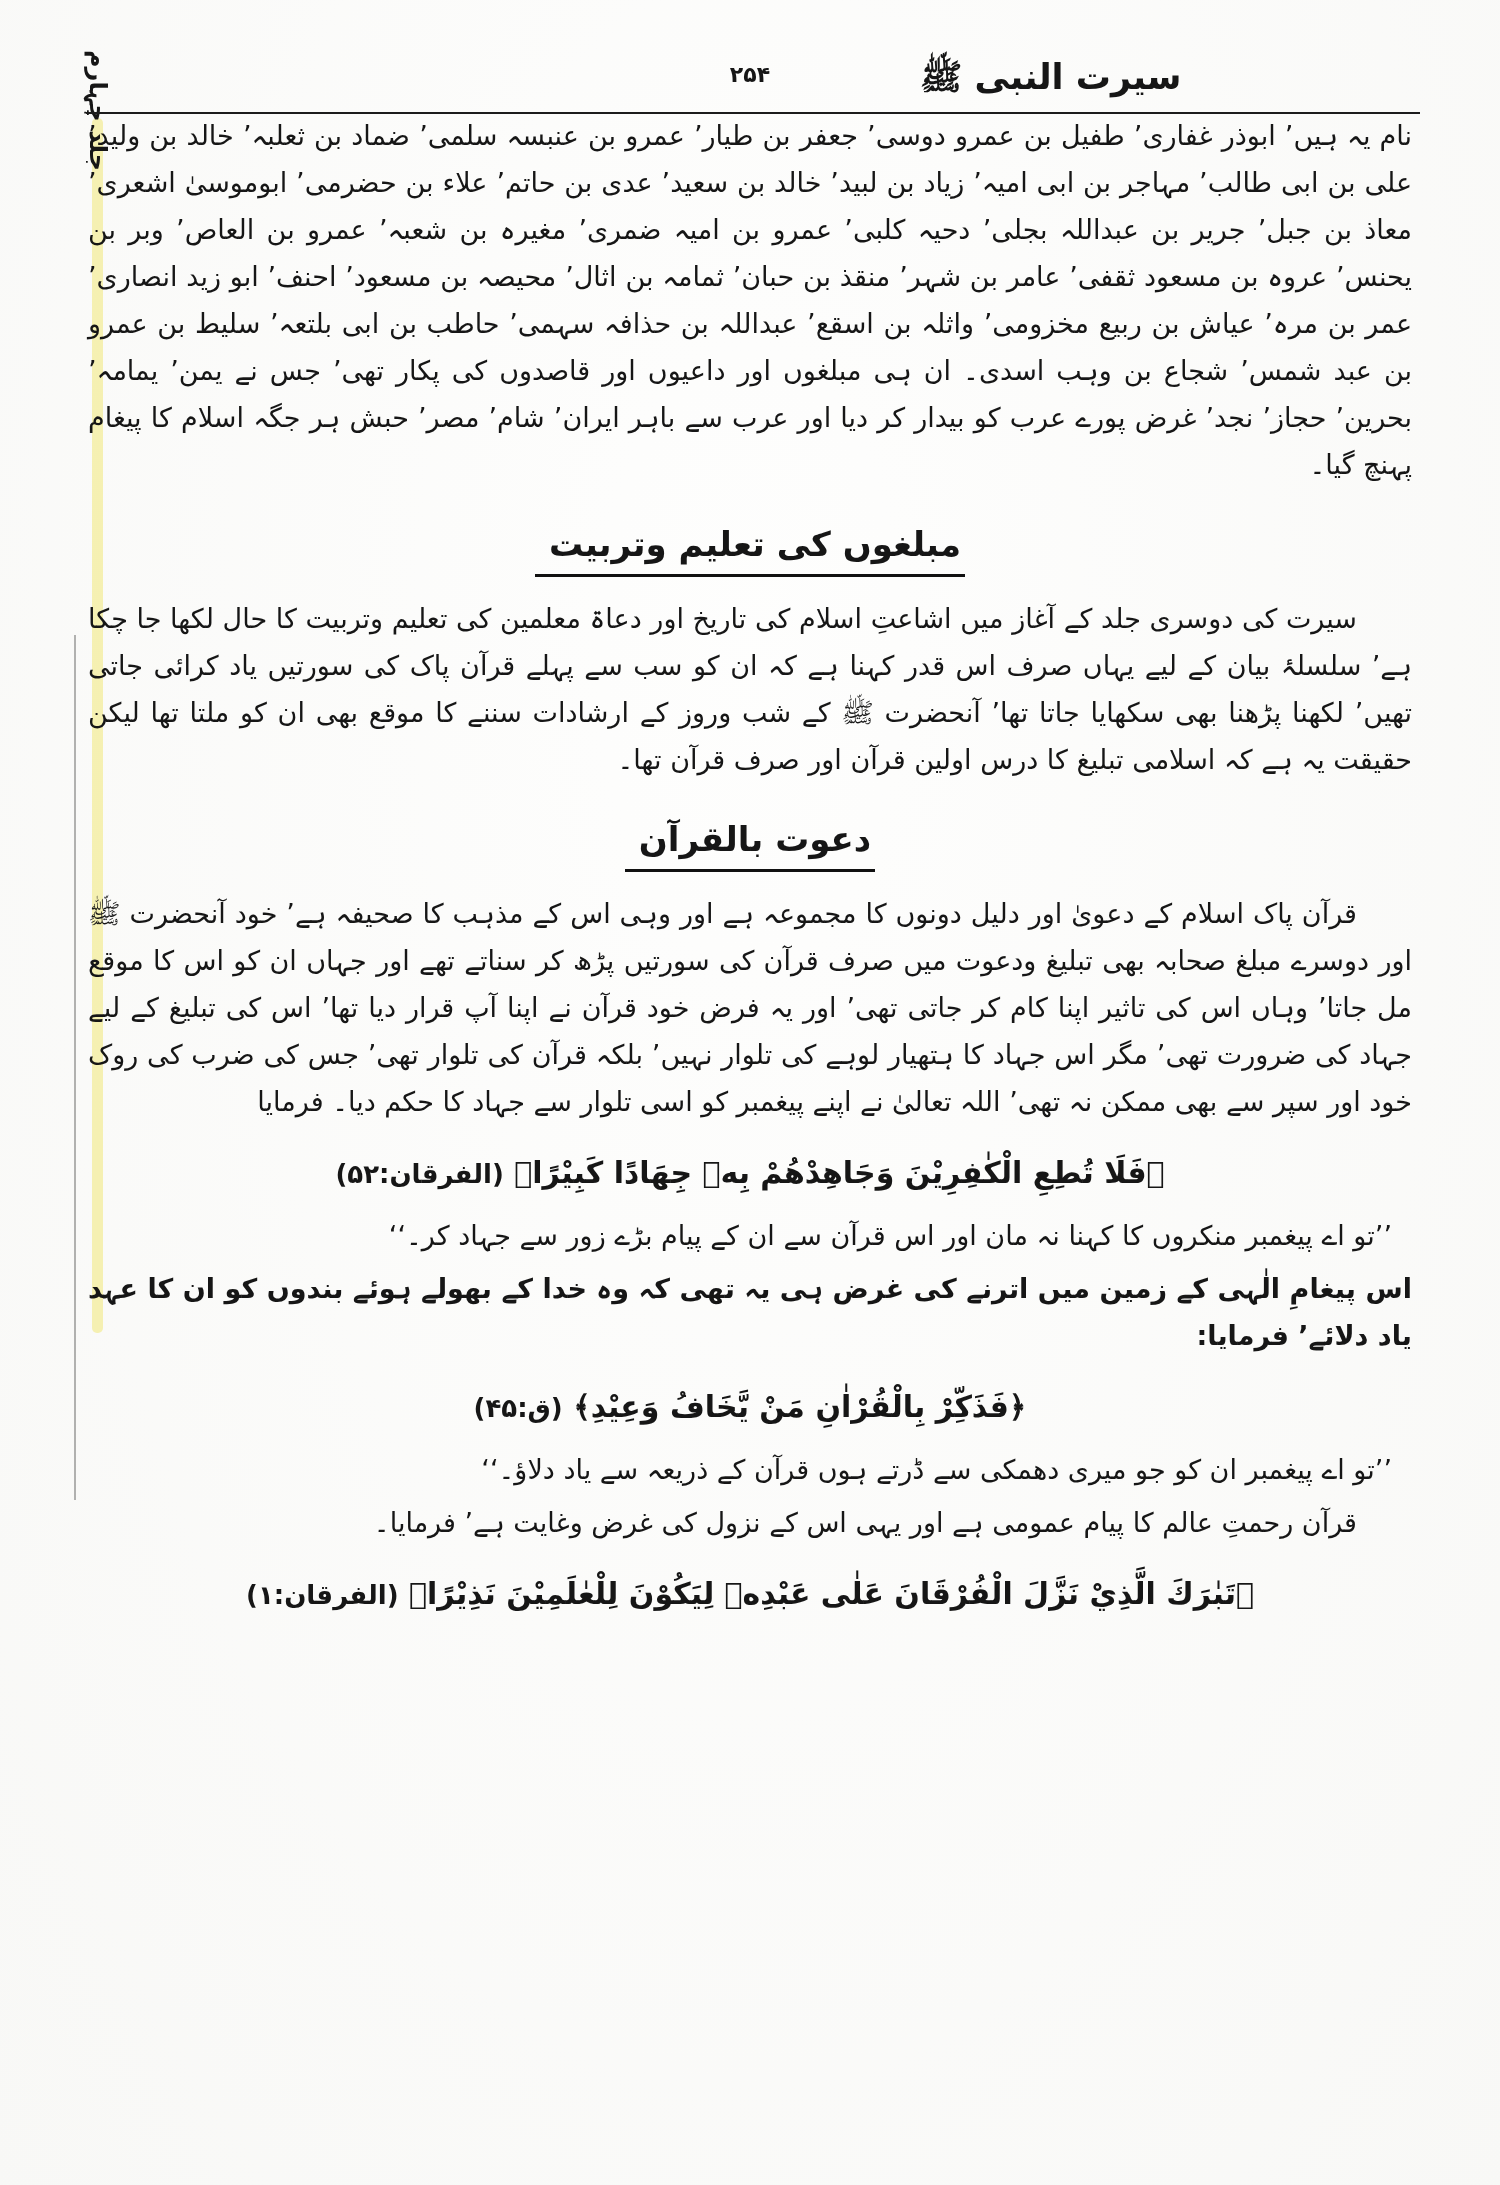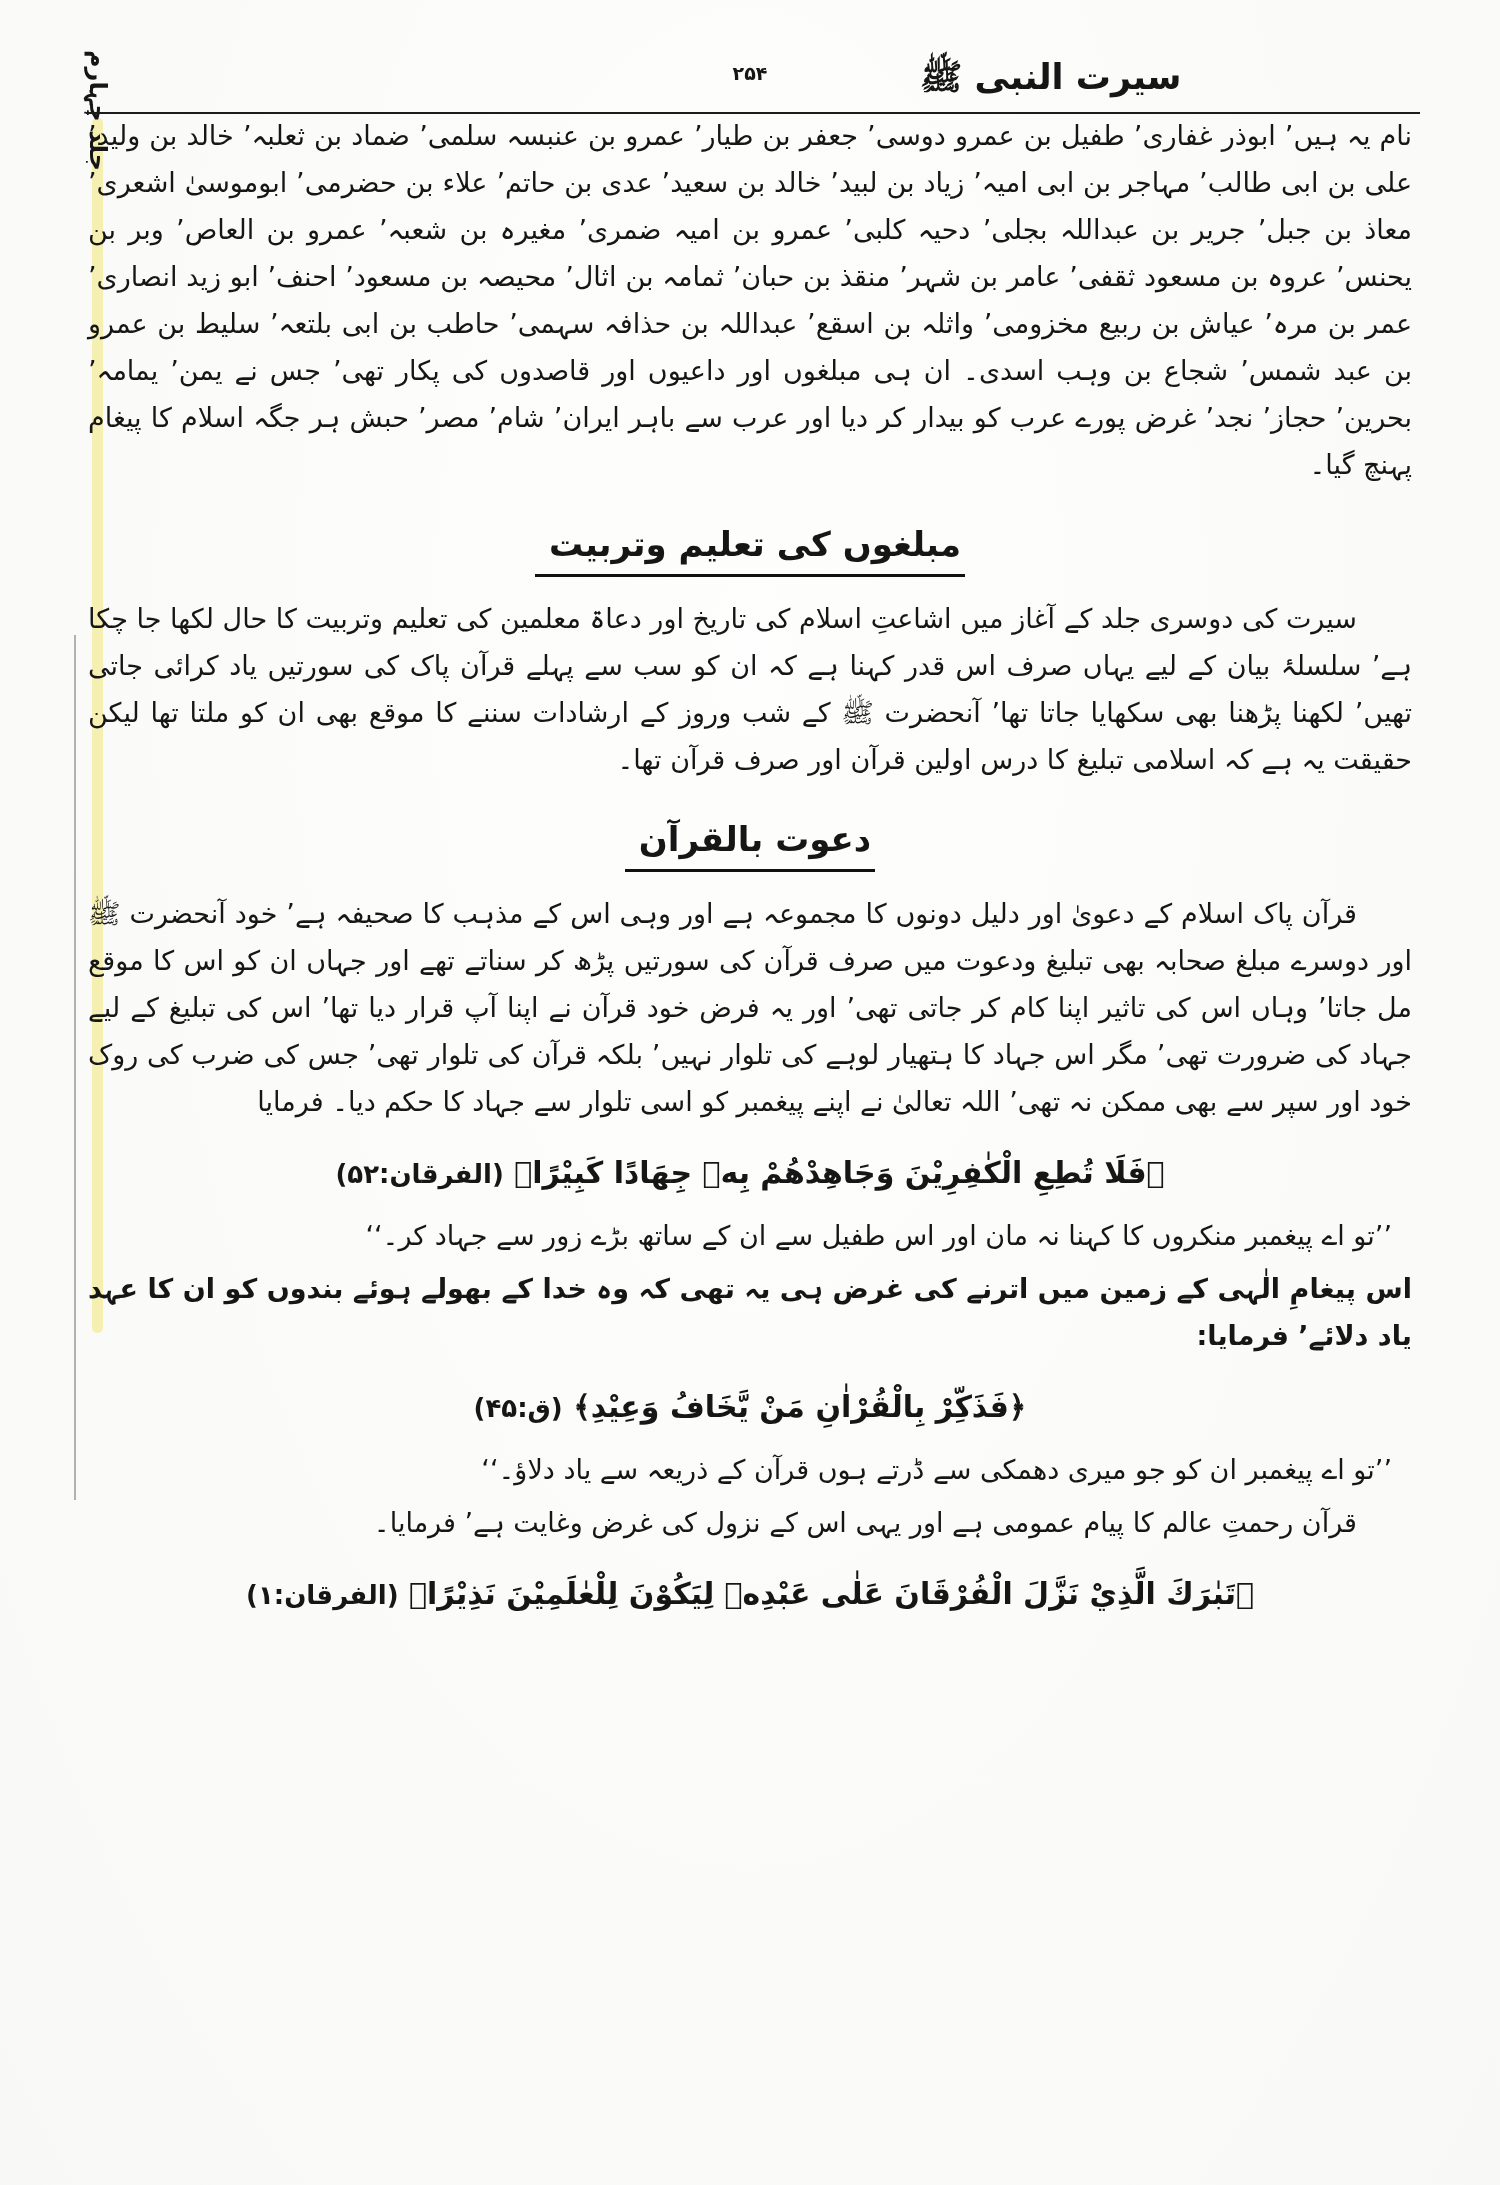--- a/index.html
+++ b/index.html
@@ -35,21 +35,21 @@
   }
   
   .hdr-book-title {
     position: absolute; top: 56px; left: 920px;
     font-size: 35px; font-weight: bold; direction: rtl;
     white-space: nowrap;
   }
   .hdr-page-number {
     position: absolute; top: 62px; left: 50%;
     transform: translateX(-50%);
-    font-size: 19px; font-weight: bold;
+    font-size: 22px; font-weight: bold;
   }
   .hdr-volume {
     position: absolute; top: 50px; left: 112px;
     transform: rotate(90deg); transform-origin: 0 0;
     font-size: 24px; font-weight: bold; white-space: nowrap;
     direction: rtl;
   }
   .header-rule {
     position: absolute; top: 112px; left: 86px; right: 80px;
     height: 2px; background: #1c1c1c; border: none; margin: 0;
@@ -113,21 +113,21 @@
 
     <div class="heading-row">
       <h2 class="section-heading">دعوت بالقرآن</h2>
     </div>
     <p class="body indent">قرآن پاک اسلام کے دعویٰ اور دلیل دونوں کا مجموعہ ہے اور وہی اس کے مذہب کا صحیفہ ہے’ خود آنحضرت ﷺ اور دوسرے مبلغ صحابہ بھی تبلیغ ودعوت میں صرف قرآن کی سورتیں پڑھ کر سناتے تھے اور جہاں ان کو اس کا موقع مل جاتا’ وہاں اس کی تاثیر اپنا کام کر جاتی تھی’ اور یہ فرض خود قرآن نے اپنا آپ قرار دیا تھا’ اس کی تبلیغ کے لیے جہاد کی ضرورت تھی’ مگر اس جہاد کا ہتھیار لوہے کی تلوار نہیں’ بلکہ قرآن کی تلوار تھی’ جس کی ضرب کی روک خود اور سپر سے بھی ممکن نہ تھی’ اللہ تعالیٰ نے اپنے پیغمبر کو اسی تلوار سے جہاد کا حکم دیا۔ فرمایا</p>
 
     <div class="verse">
       <span class="verse-text">﴿فَلَا تُطِعِ الْكٰفِرِيْنَ وَجَاهِدْهُمْ بِهٖ جِهَادًا كَبِيْرًا﴾</span>
       <span class="verse-ref">(الفرقان:۵۲)</span>
     </div>
-    <p class="translation">’’تو اے پیغمبر منکروں کا کہنا نہ مان اور اس طفیل سے ان کے ساتھ بڑے زور سے جہاد کر۔‘‘</p>
+    <p class="translation">’’تو اے پیغمبر منکروں کا کہنا نہ مان اور اس قرآن سے ان کے پیام بڑے زور سے جہاد کر۔‘‘</p>
 
     <p class="body mid-para">اس پیغامِ الٰہی کے زمین میں اترنے کی غرض ہی یہ تھی کہ وہ خدا کے بھولے ہوئے بندوں کو ان کا عہد یاد دلائے’ فرمایا:</p>
 
     <div class="verse">
       <span class="verse-text">﴿فَذَكِّرْ بِالْقُرْاٰنِ مَنْ يَّخَافُ وَعِيْدِ﴾</span>
       <span class="verse-ref">(ق:۴۵)</span>
     </div>
     <p class="translation">’’تو اے پیغمبر ان کو جو میری دھمکی سے ڈرتے ہوں قرآن کے ذریعہ سے یاد دلاؤ۔‘‘</p>
 
     <p class="body indent">قرآن رحمتِ عالم کا پیام عمومی ہے اور یہی اس کے نزول کی غرض وغایت ہے’ فرمایا۔</p>

